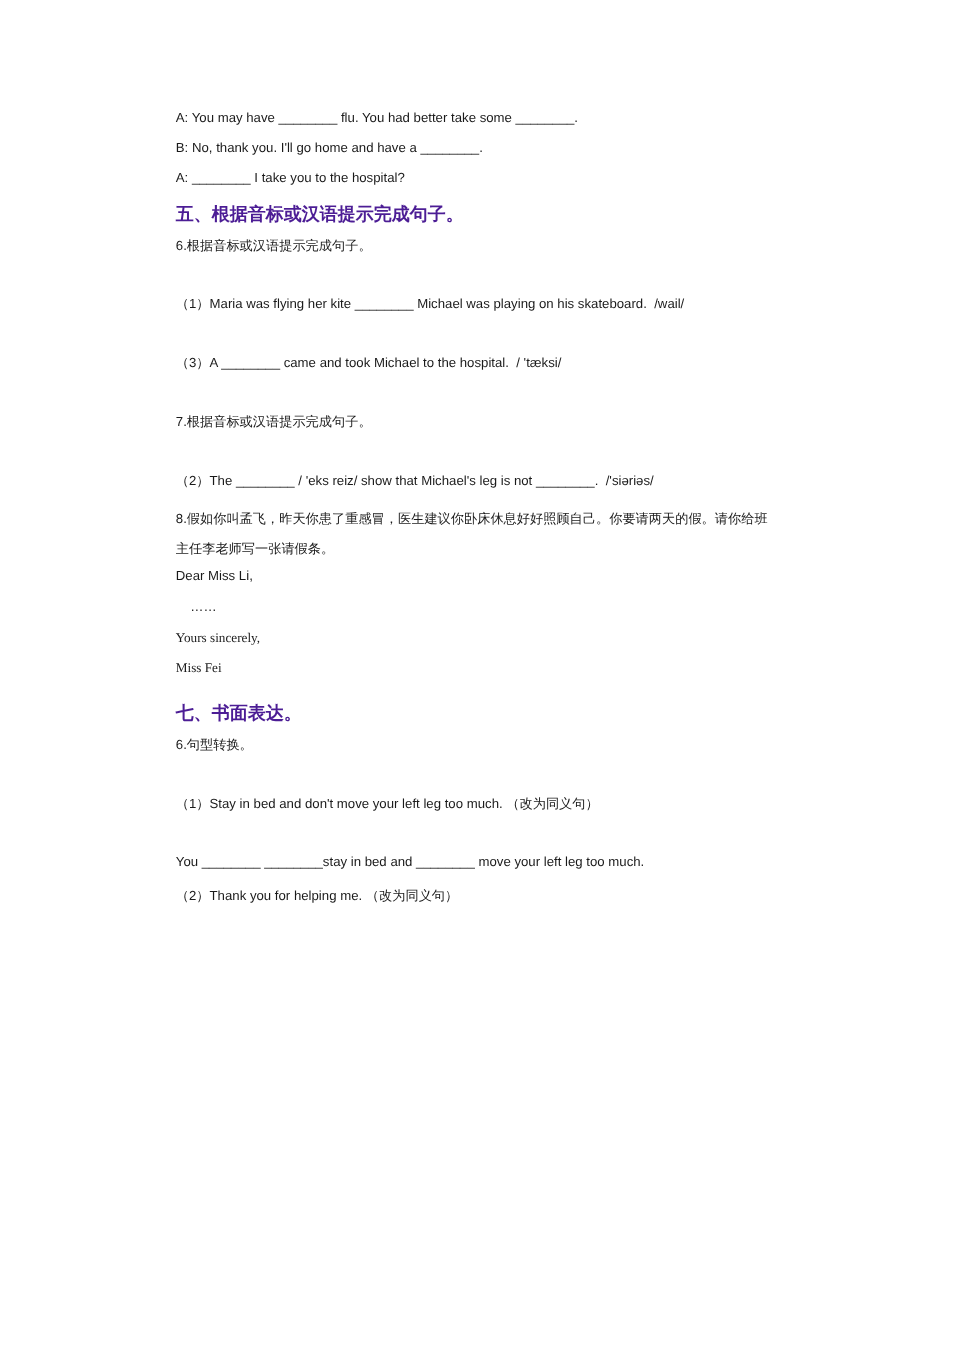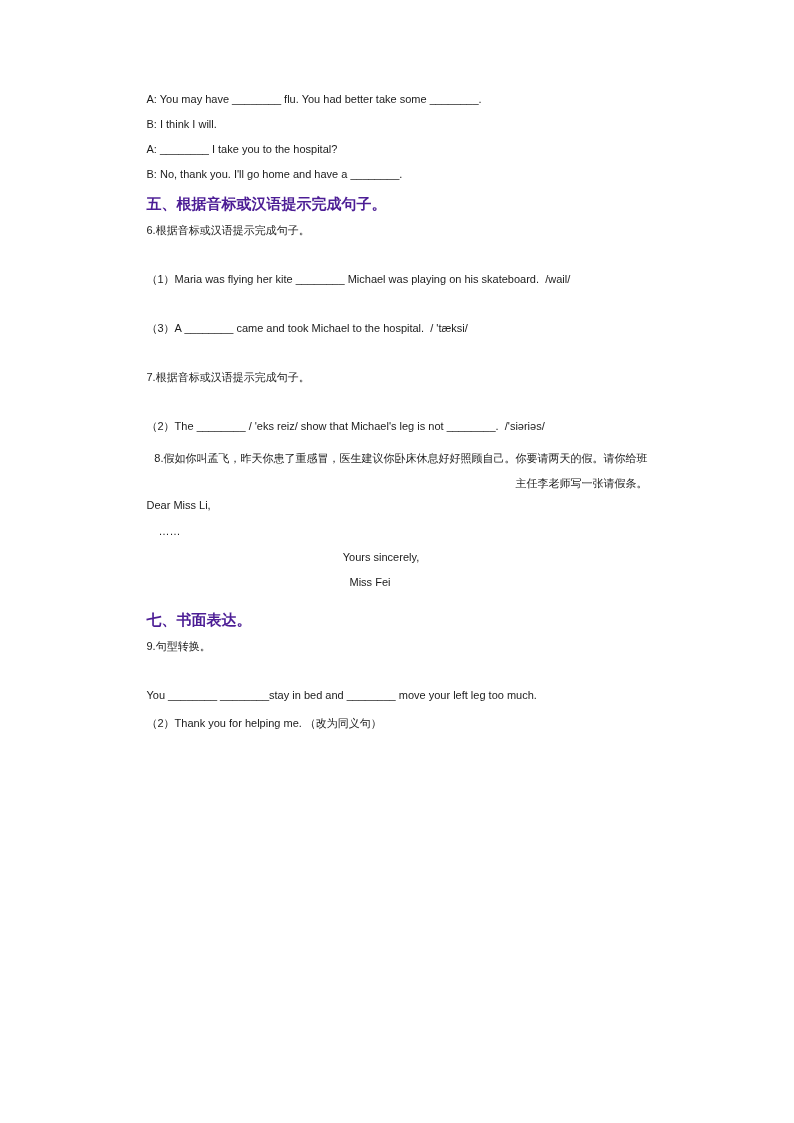--- a/index.html
+++ b/index.html
@@ -40,71 +40,71 @@
   }
   .item {
     margin-top: 34px !important;
   }
   .item-sm {
     margin-top: 13px !important;
   }
   .para {
     margin-top: 12px !important;
     line-height: 25px;
-    text-align: right;
   }
   .salutation {
     margin-top: 2px !important;
   }
   .ellipsis {
     margin-top: 11px !important;
     padding-left: 12px;
   }
   .right {
-    text-align: center;
+    text-align: left;
+    font-family: Liberation Serif, serif;
   }
   .closing {
     margin-top: 11px !important;
     padding-right: 32px;
   }
   .signature {
     margin-top: 10px !important;
     padding-right: 54px;
   }
   .gap-lg {
     margin-top: 22px !important;
   }
 </style>
 </head>
 <body>
 
 <div class="page">
 
   <section class="dialog">
     <p>A: You may have ________ flu. You had better take some ________.</p>
-    <p>B: I think I will.</p>
+    <p>B: No, thank you. I'll go home and have a ________.</p>
     <p>A: ________ I take you to the hospital?</p>
-    <p>B: No, thank you. I'll go home and have a ________.</p>
   </section>
 
   <h2 class="heading">五、根据音标或汉语提示完成句子。</h2>
 
   <p class="stem">6.根据音标或汉语提示完成句子。</p>
   <p class="item">（1）Maria was flying her kite ________ Michael was playing on his skateboard.  /wail/</p>
   <p class="item">（3）A ________ came and took Michael to the hospital.  / 'tæksi/</p>
 
   <p class="item">7.根据音标或汉语提示完成句子。</p>
   <p class="item">（2）The ________ / 'eks reiz/ show that Michael's leg is not ________.  /'siəriəs/</p>
 
 
   <p class="para">8.假如你叫孟飞，昨天你患了重感冒，医生建议你卧床休息好好照顾自己。你要请两天的假。请你给班主任李老师写一张请假条。</p>
   <p class="salutation">Dear Miss Li,</p>
   <p class="ellipsis">……</p>
   <p class="right closing">Yours sincerely,</p>
   <p class="right signature">Miss Fei</p>
 
   <h2 class="heading gap-lg">七、书面表达。</h2>
 
-  <p class="stem">9.句型转换。</p>
+  <p class="stem">6.句型转换。</p>
+  <p class="item">（1）Stay in bed and don't move your left leg too much. （改为同义句）</p>
   <p class="item">You ________ ________stay in bed and ________ move your left leg too much.</p>
   <p class="item-sm">（2）Thank you for helping me. （改为同义句）</p>
 
 </div>
 
 </body></html>

